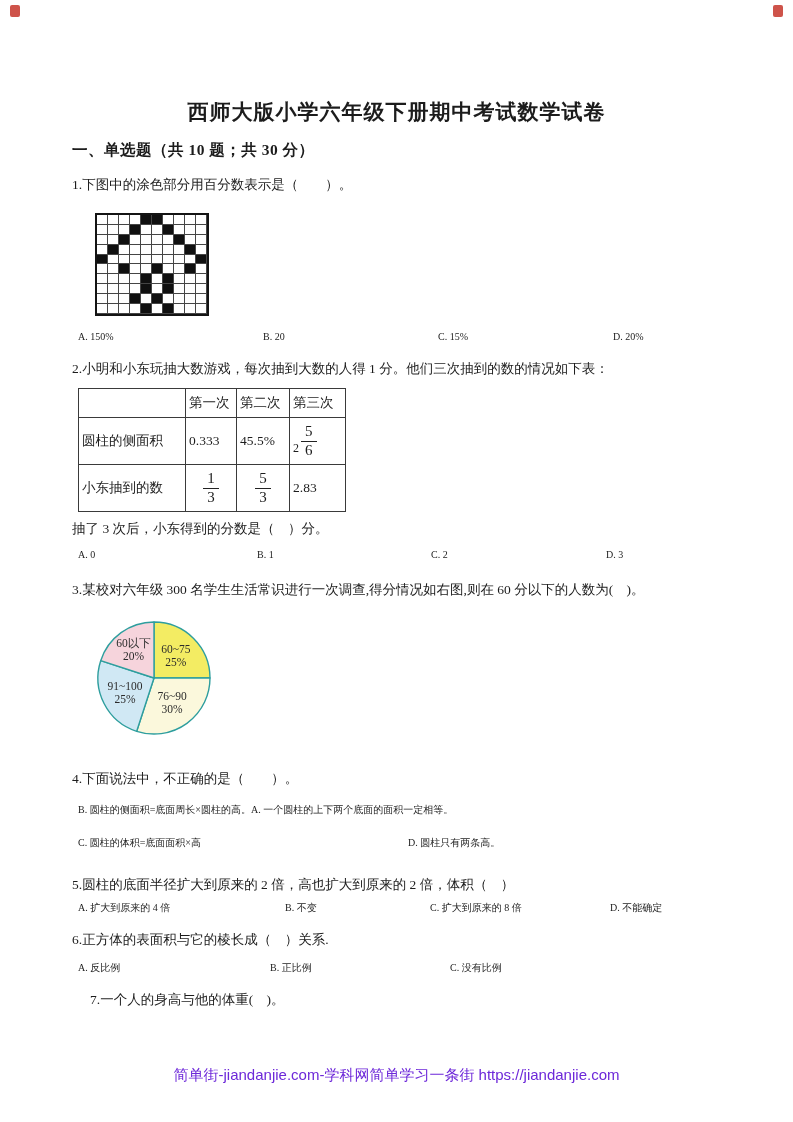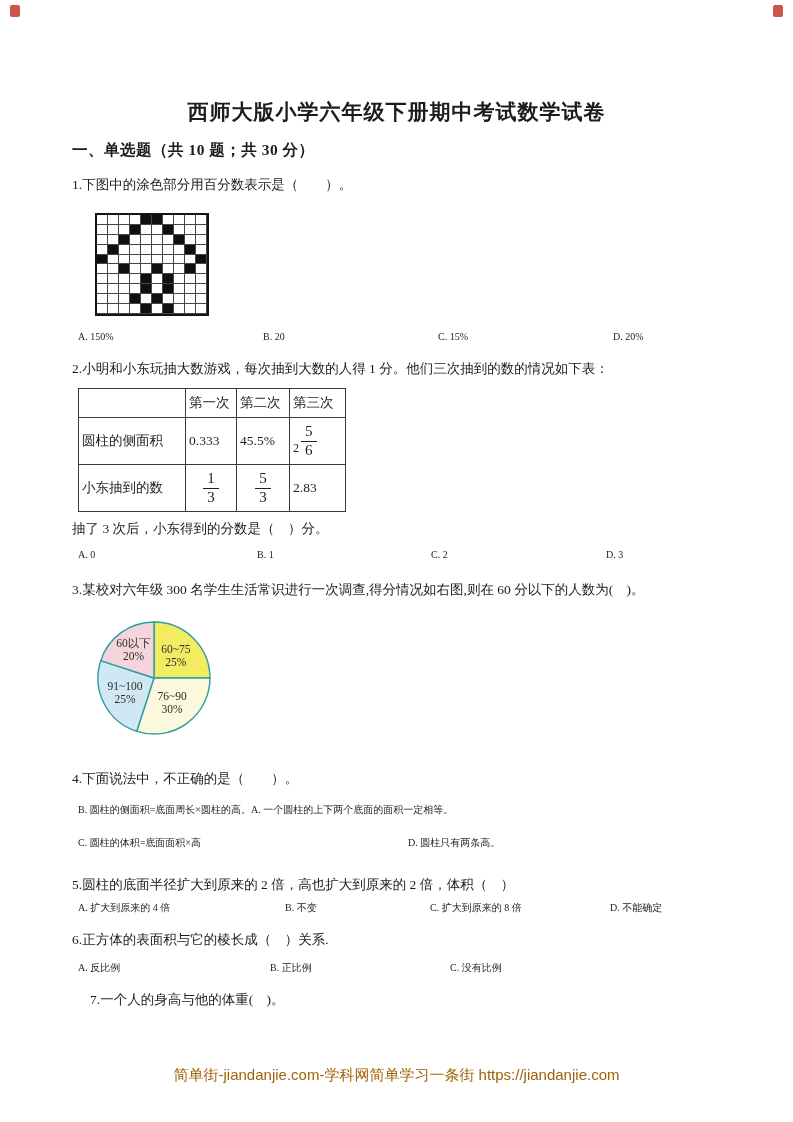--- a/index.html
+++ b/index.html
@@ -259,15 +259,15 @@
 
   <div class="qtext" style="top:931px;">6.正方体的表面积与它的棱长成（　）关系.</div>
   <div class="opts" style="top:961px;left:78px;">
     <span class="opt" style="width:192px;">A. 反比例</span>
     <span class="opt" style="width:180px;">B. 正比例</span>
     <span class="opt">C. 没有比例</span>
   </div>
 
   <div class="qtext" style="top:991px;margin-left:18px;">7.一个人的身高与他的体重(　)。</div>
 
-  <div class="footer" style="color: #a16207;">简单街-jiandanjie.com-学科网简单学习一条街 https://jiandanjie.com</div>
+  <div class="footer" style="color: #6d28d9;">简单街-jiandanjie.com-学科网简单学习一条街 https://jiandanjie.com</div>
 
 </div>
 
 </body></html>

